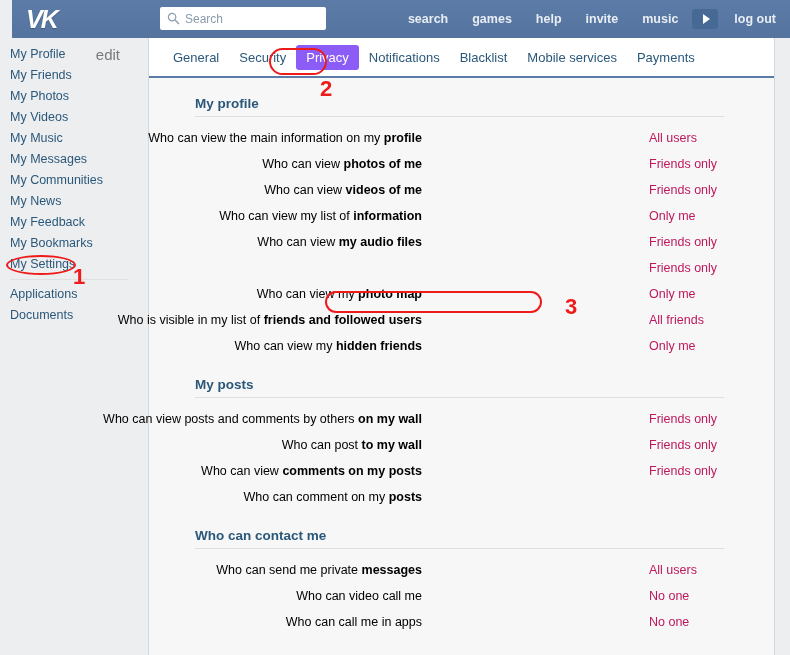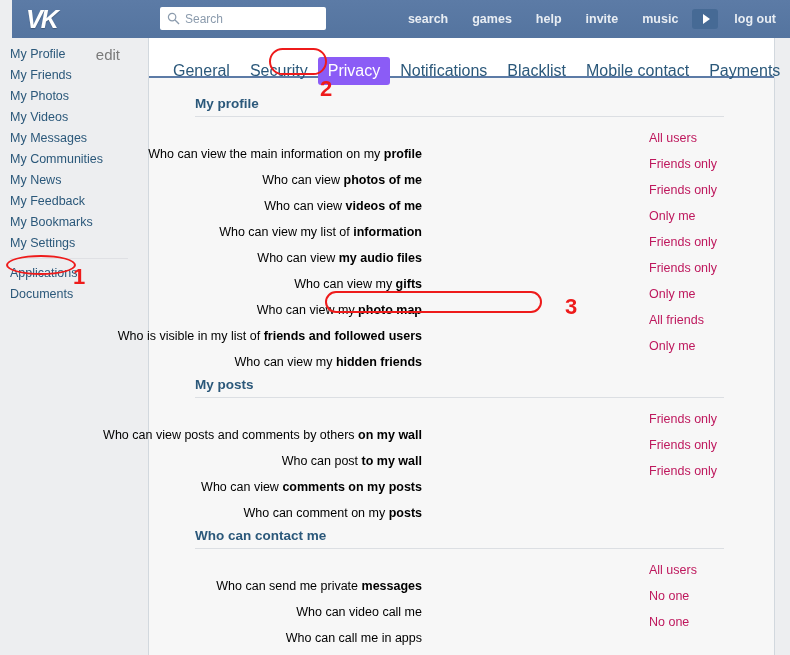--- a/index.html
+++ b/index.html
@@ -146,27 +146,26 @@
     border-bottom: 2px solid #5c7ba6;
   }
   #tabs {
     position: absolute;
     left: 14px; top: 7px;
     display: flex;
     align-items: center;
     gap: 0;
   }
   .tab {
-    font-size: 16px;
+    font-size: 13px;
     color: #2b587a;
     padding: 5px 10px;
     border-radius: 3px;
     white-space: nowrap;
     cursor: pointer;
-    margin-top: 12px;
   }
   .tab.active {
     background: #8b5cf6;
     color: #ffffff;
     font-weight: normal;
   }
 
   #sections {
     position: relative;
     padding: 18px 0 0 0;
@@ -192,21 +191,21 @@
   .prow {
     position: relative;
     height: 26px;
     line-height: 26px;
     font-size: 12.5px;
     white-space: nowrap;
   }
   .prow .plabel {
     position: absolute;
     right: 352px;
-    top: 16px;
+    top: 0;
     color: #000000;
     text-align: right;
   }
   .prow .plabel b { font-weight: bold; }
   .prow .pvalue {
     position: absolute;
     left: 500px;
     top: 0;
     color: #be185d;
     cursor: pointer;
@@ -267,20 +266,23 @@
   <div class="side-item">
     <span>My Friends</span>
   </div>
   <div class="side-item">
     <span>My Photos</span>
   </div>
   <div class="side-item">
     <span>My Videos</span>
   </div>
   <div class="side-item">
+    <span>My Music</span>
+  </div>
+  <div class="side-item">
     <span>My Messages</span>
   </div>
   <div class="side-item">
     <span>My Communities</span>
   </div>
   <div class="side-item">
     <span>My News</span>
   </div>
   <div class="side-item">
     <span>My Feedback</span>
@@ -302,21 +304,21 @@
 
 <div id="content-panel">
 
   <div id="tabbar">
     <div id="tabs">
       <div class="tab">General</div>
       <div class="tab">Security</div>
       <div class="tab active">Privacy</div>
       <div class="tab">Notifications</div>
       <div class="tab">Blacklist</div>
-      <div class="tab">Mobile contact</div>
+      <div class="tab">Mobile services</div>
       <div class="tab">Payments</div>
     </div>
   </div>
 
   <div id="sections">
 
     <div class="section">
       <div class="section-title">My profile</div>
       <div class="section-rule"></div>
       <div class="rows">
@@ -334,21 +336,20 @@
         </div>
         <div class="prow">
           <div class="plabel"><span>Who can view my list of </span><b>information</b></div>
           <div class="pvalue">Only me</div>
         </div>
         <div class="prow">
           <div class="plabel"><span>Who can view </span><b>my audio files</b></div>
           <div class="pvalue">Friends only</div>
         </div>
         <div class="prow">
-          <div class="plabel"><span>Who can view my </span><b>gifts</b></div>
           <div class="pvalue">Friends only</div>
         </div>
         <div class="prow">
           <div class="plabel"><span>Who can view my </span><b>photo map</b></div>
           <div class="pvalue">Only me</div>
         </div>
         <div class="prow">
           <div class="plabel"><span>Who is visible in my list of </span><b>friends and followed users</b></div>
           <div class="pvalue">All friends</div>
         </div>

